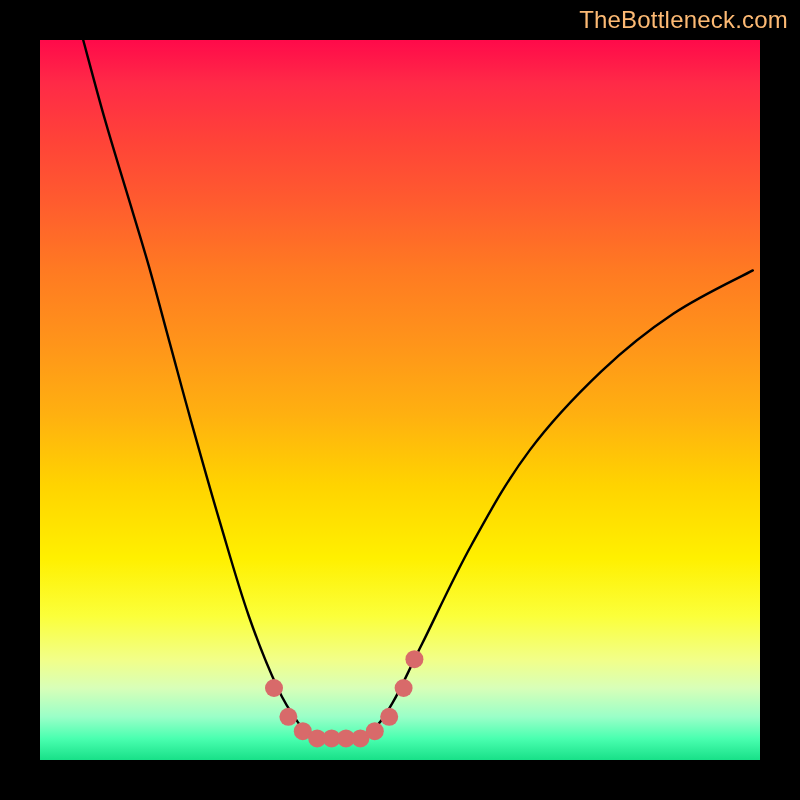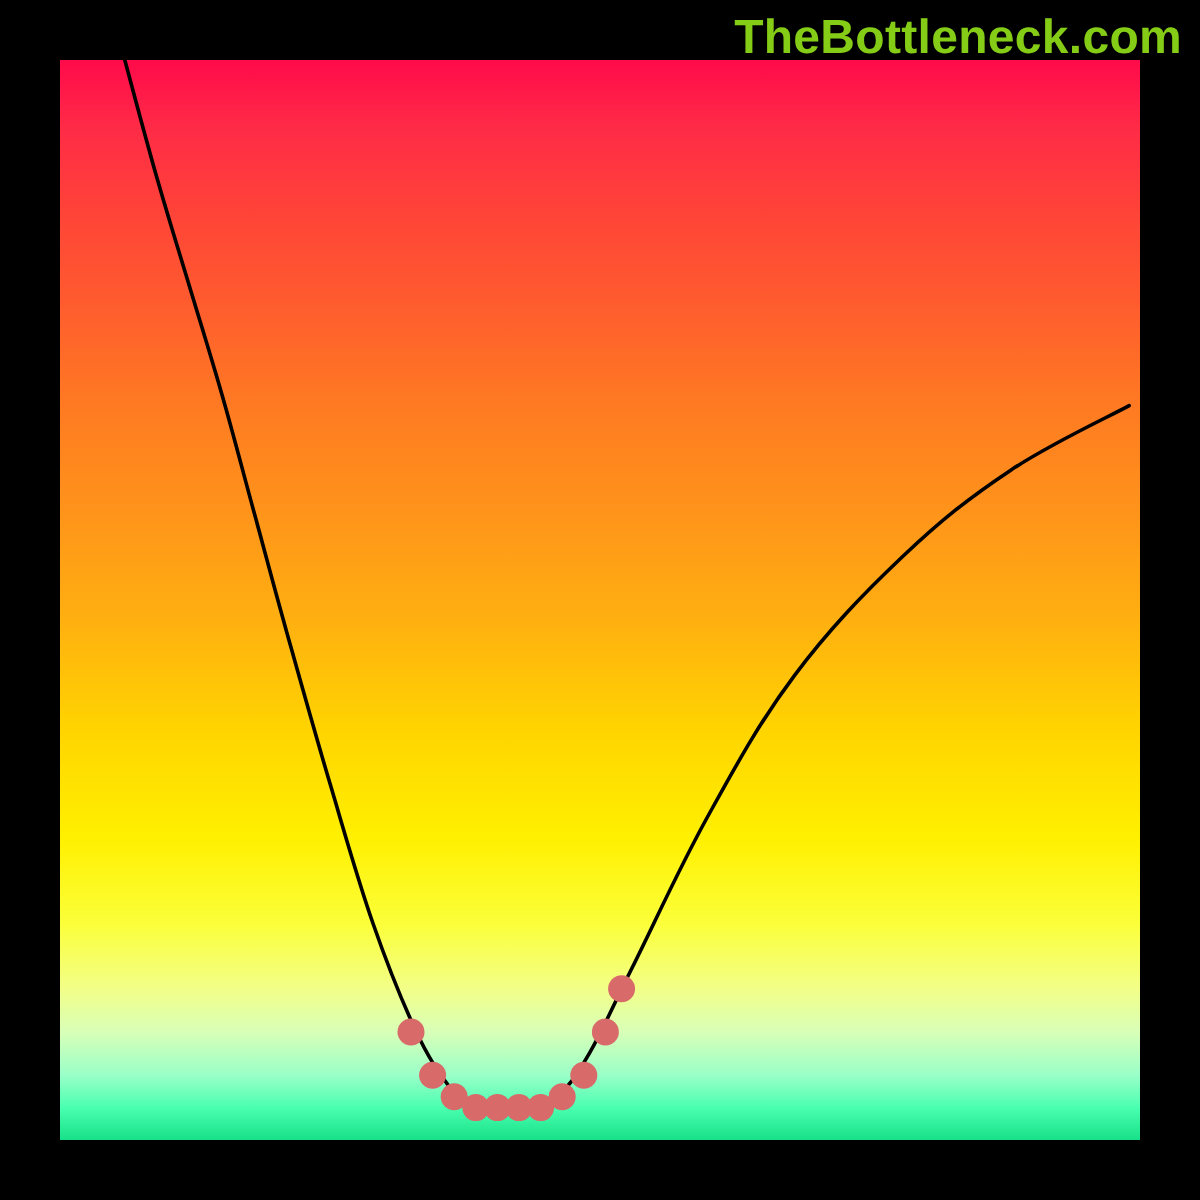--- a/index.html
+++ b/index.html
@@ -38,23 +38,23 @@
       #d8ffb8 90%,
       #9affc8 94%,
       #4affb0 97%,
       #18e088 100%
     );
   }
   .watermark {
     position: absolute;
     top: 6px;
     right: 12px;
-    color: #84cc16;
-    font-size: 32px;
-    font-weight: 700;
+    color: #fdba74;
+    font-size: 24px;
+    font-weight: 400;
     letter-spacing: 0.2px;
     user-select: none;
   }
   svg.curve {
     position: absolute;
     left: 0;
     top: 0;
     width: 720px;
     height: 720px;
   }

